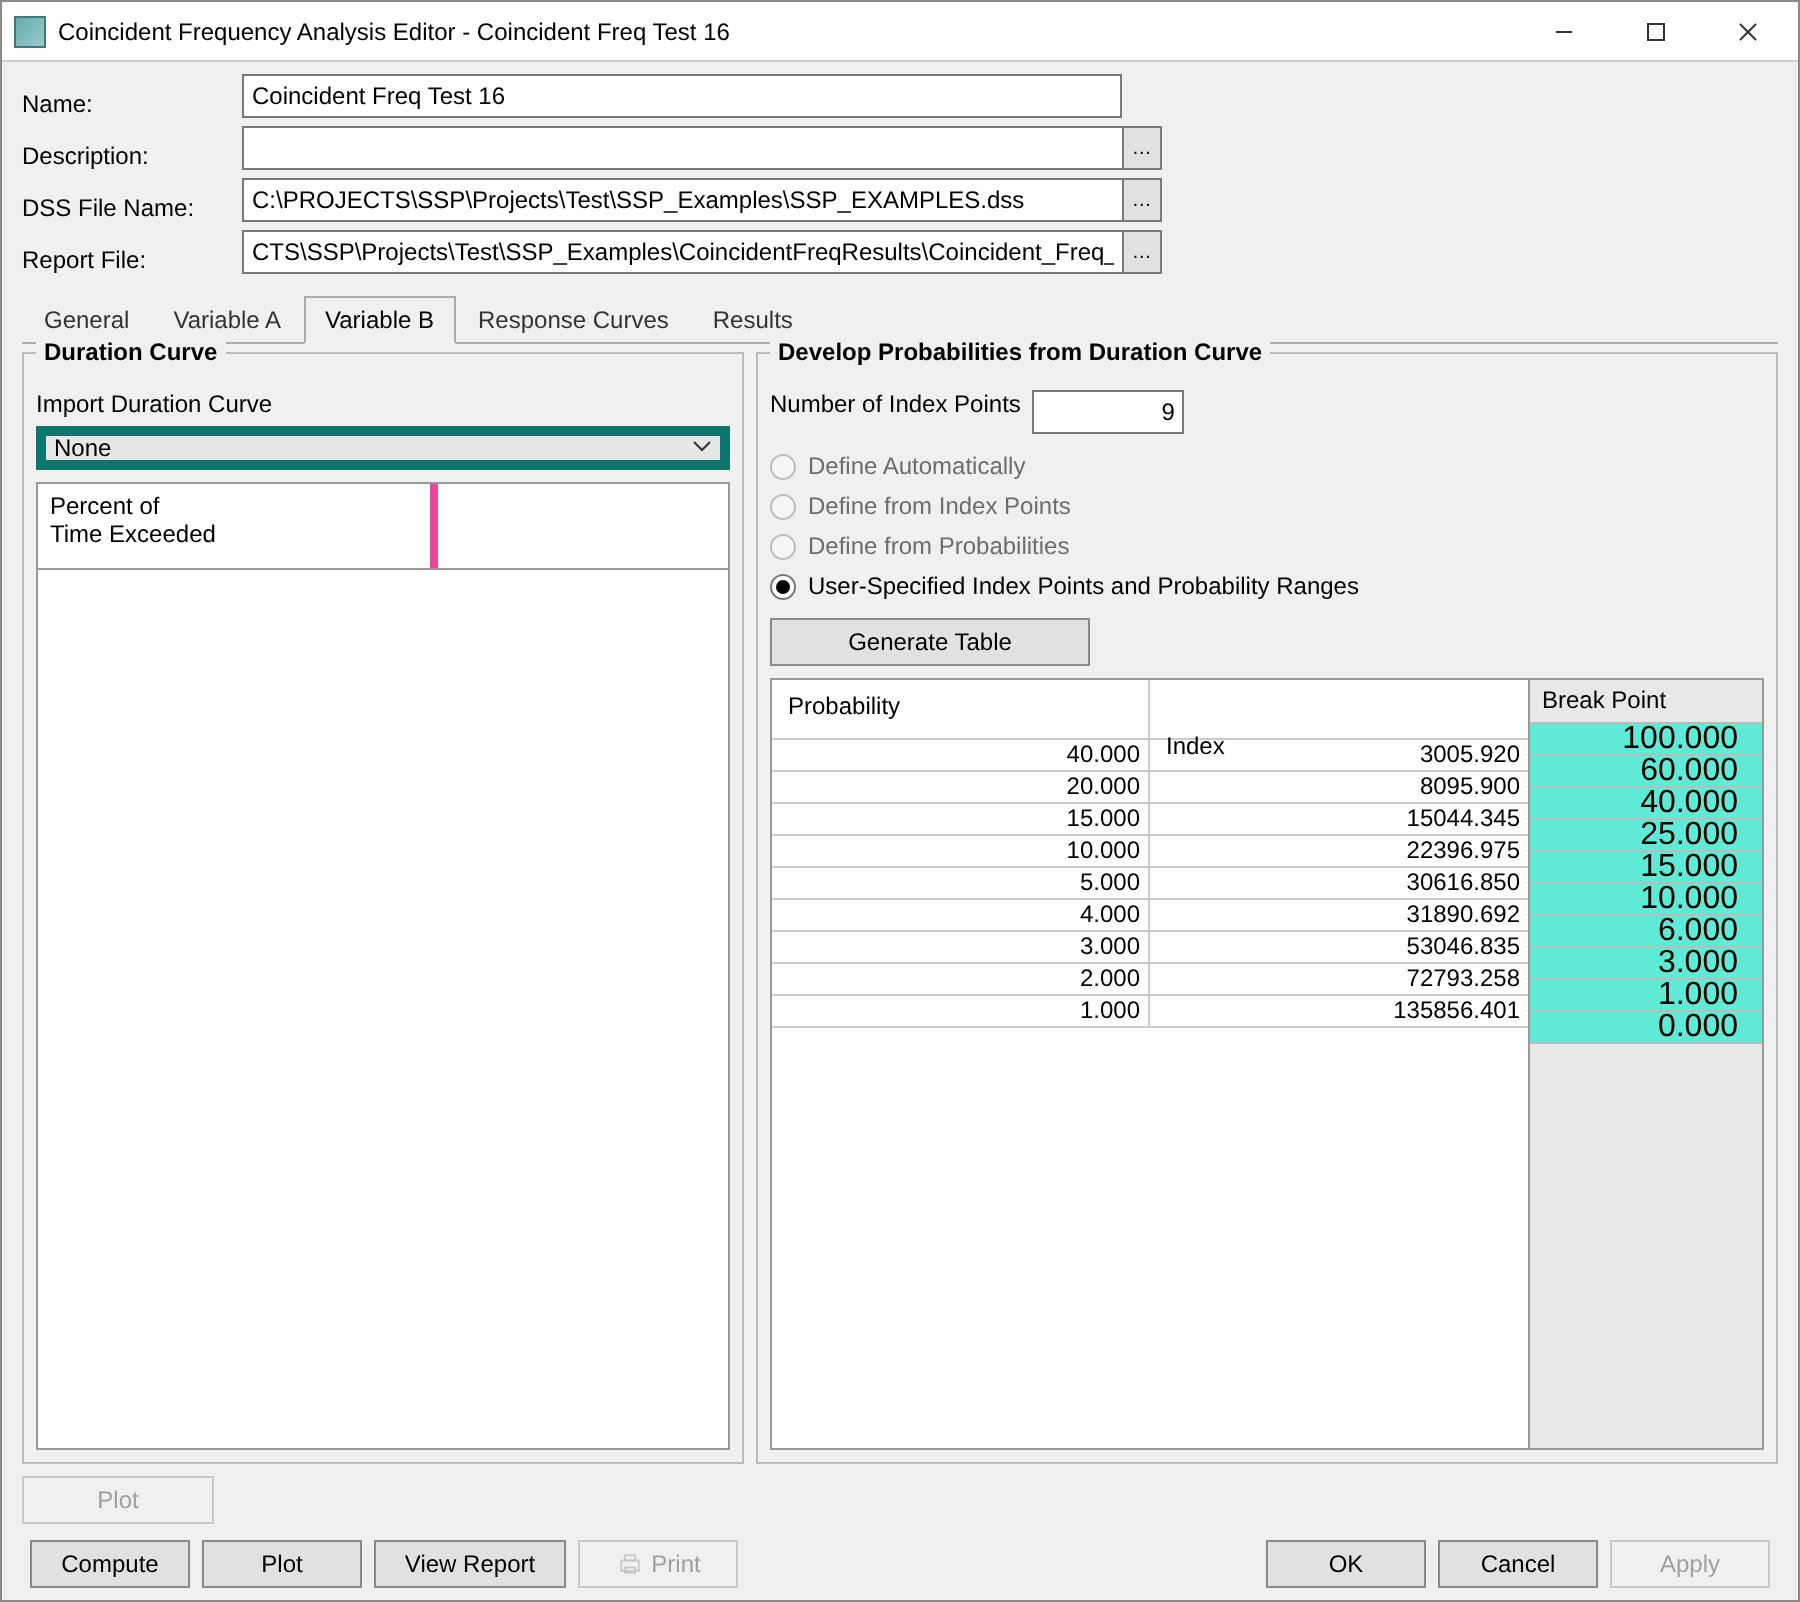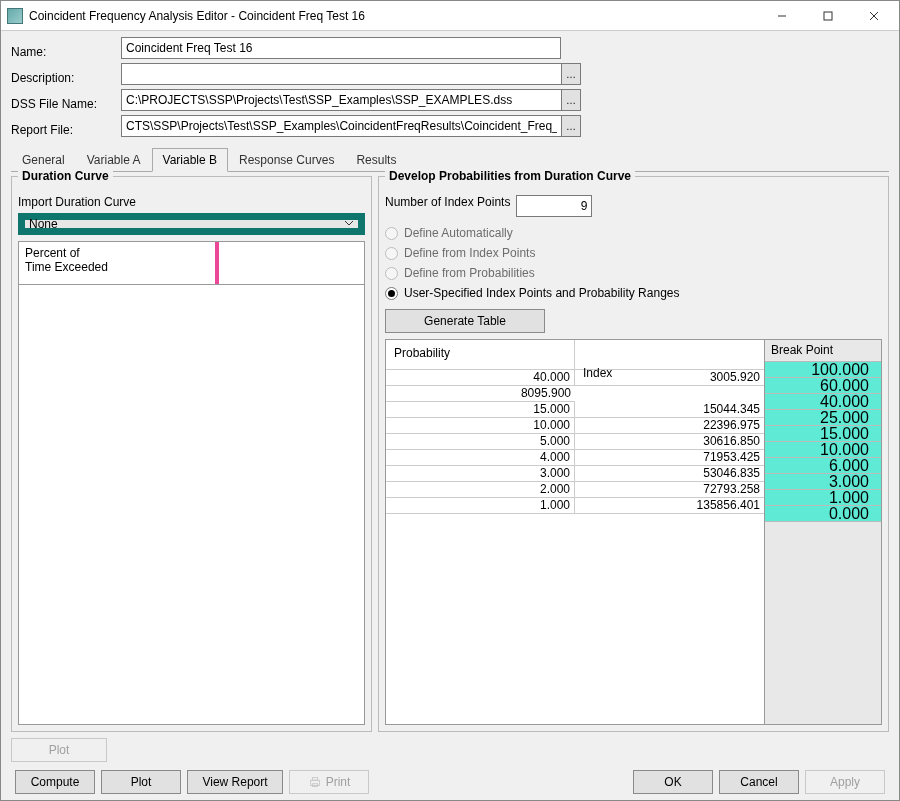--- a/index.html
+++ b/index.html
@@ -21,21 +21,21 @@
   .browse-btn { width:20px; height:22px; border:1px solid #7a7a7a; border-left:0; background:#e1e1e1; display:flex; align-items:center; justify-content:center; font-size:10px; }
   .tabs { display:flex; border-bottom:1px solid #aaa; margin:2px 0 0 0; }
   .tab { padding:4px 10px; border:1px solid transparent; position:relative; top:1px; color:#000; }
   .tab.active { background:#f0f0f0; border:1px solid #aaa; border-bottom:1px solid #f0f0f0; }
   .tab:not(.active) { color:#333; }
   .panels { flex:1; display:flex; gap:6px; margin-top:4px; min-height:0; }
   .groupbox { border:1px solid #bbb; position:relative; padding:18px 6px 6px 6px; background:#f0f0f0; display:flex; flex-direction:column; }
   .groupbox > .legend { position:absolute; top:-8px; left:6px; background:#f0f0f0; padding:0 4px; font-size:12px; color:#000;font-weight:bold; }
   .left-panel { width:375px; display:flex; flex-direction:column; }
   .left-panel .sub-label { margin-bottom:4px; }
-  .combo { width:100%; height:22px; border:7px solid #0f766e; background:#e7e7e7; display:flex; align-items:center; justify-content:space-between; padding:0 4px; }
+  .combo { width:100%; height:22px; border:5px solid #0f766e; background:#e7e7e7; display:flex; align-items:center; justify-content:space-between; padding:0 4px; }
   .combo .chev svg { width:10px; height:10px; }
   .grid-header { display:flex; border:1px solid #999; background:#fff; height:44px; margin-top:6px; }
   .grid-header .h-left { width:200px; border-right:4px solid #ec4899; padding:4px 6px; }
   .grid-header .h-right { flex:1; }
   .grid-body { flex:1; border:1px solid #999; border-top:0; background:#fff; }
   .right-panel { flex:1; display:flex; }
   .right-group { flex:1; }
   .row-flex { display:flex; align-items:flex-start; gap:6px; margin-bottom:6px; }
   .num-box { width:76px; height:22px; border:1px solid #7a7a7a; background:#fff; text-align:right; padding:0 4px; display:flex; align-items:center; justify-content:flex-end; }
   .radio-row { display:flex; align-items:center; gap:6px; margin:3px 0; color:#6d6d6d; }
@@ -190,37 +190,38 @@
               <div class="hdr">
                 <div class="c1">Probability</div>
                 <div class="c2">Index</div>
               </div>
               <div class="rows" id="pi-rows">
                   <div class="pi-row">
                     <div class="c1">40.000</div>
                     <div class="c2">3005.920</div>
                   </div>
                   <div class="pi-row">
+                    <div class="c1">20.000</div>
                     <div class="c2">8095.900</div>
                   </div>
                   <div class="pi-row">
                     <div class="c1">15.000</div>
                     <div class="c2">15044.345</div>
                   </div>
                   <div class="pi-row">
                     <div class="c1">10.000</div>
                     <div class="c2">22396.975</div>
                   </div>
                   <div class="pi-row">
                     <div class="c1">5.000</div>
                     <div class="c2">30616.850</div>
                   </div>
                   <div class="pi-row">
                     <div class="c1">4.000</div>
-                    <div class="c2">71953.425</div>
+                    <div class="c2">31890.692</div>
                   </div>
                   <div class="pi-row">
                     <div class="c1">3.000</div>
                     <div class="c2">53046.835</div>
                   </div>
                   <div class="pi-row">
                     <div class="c1">2.000</div>
                     <div class="c2">72793.258</div>
                   </div>
                   <div class="pi-row">

